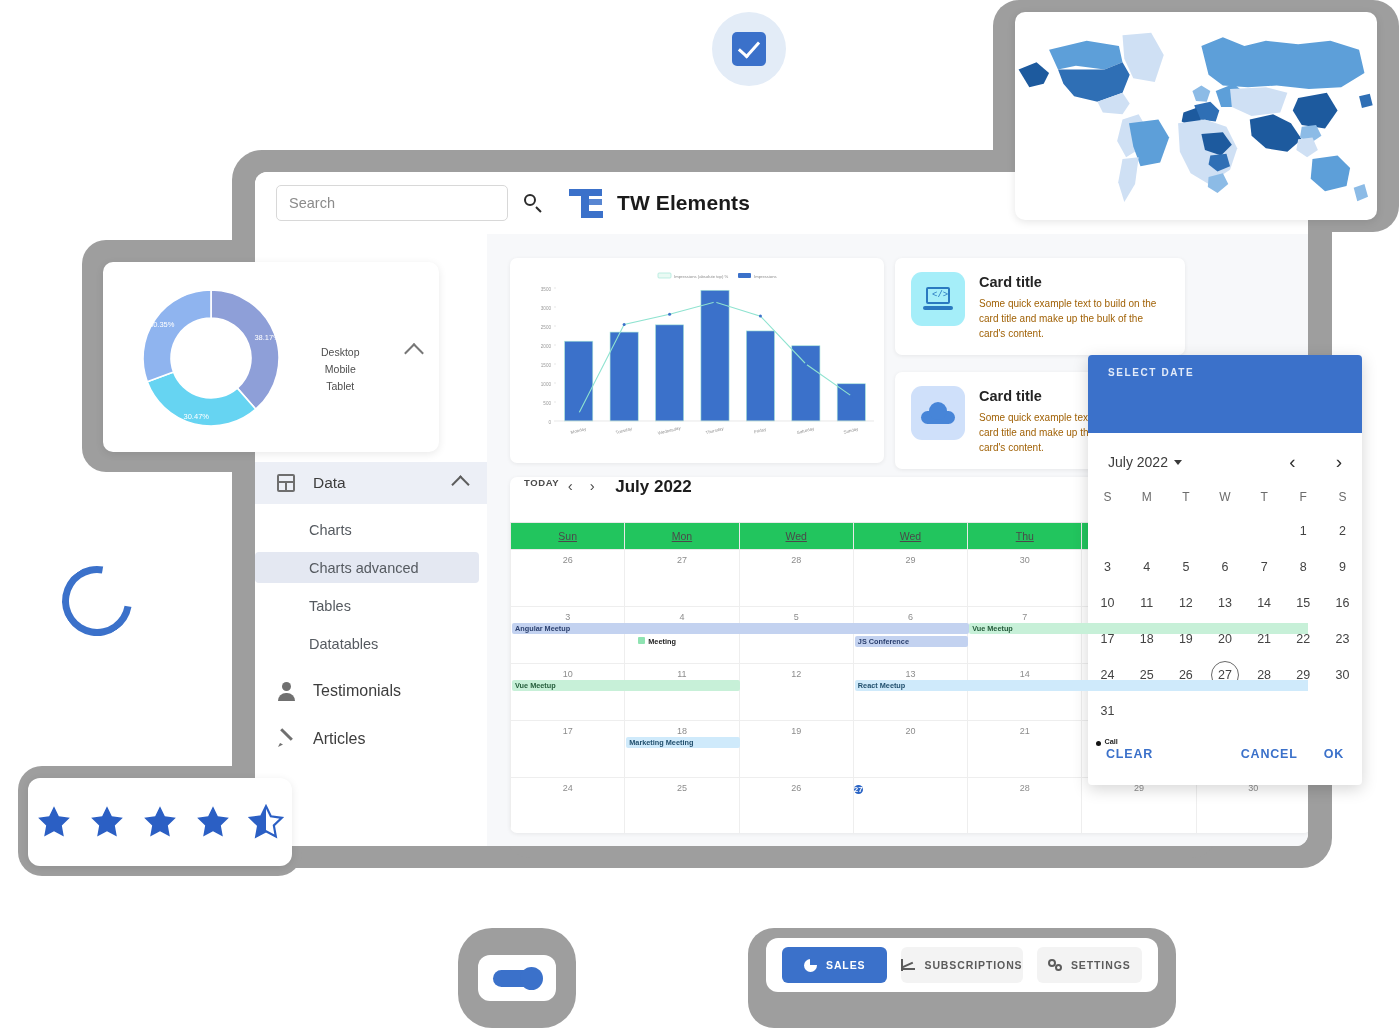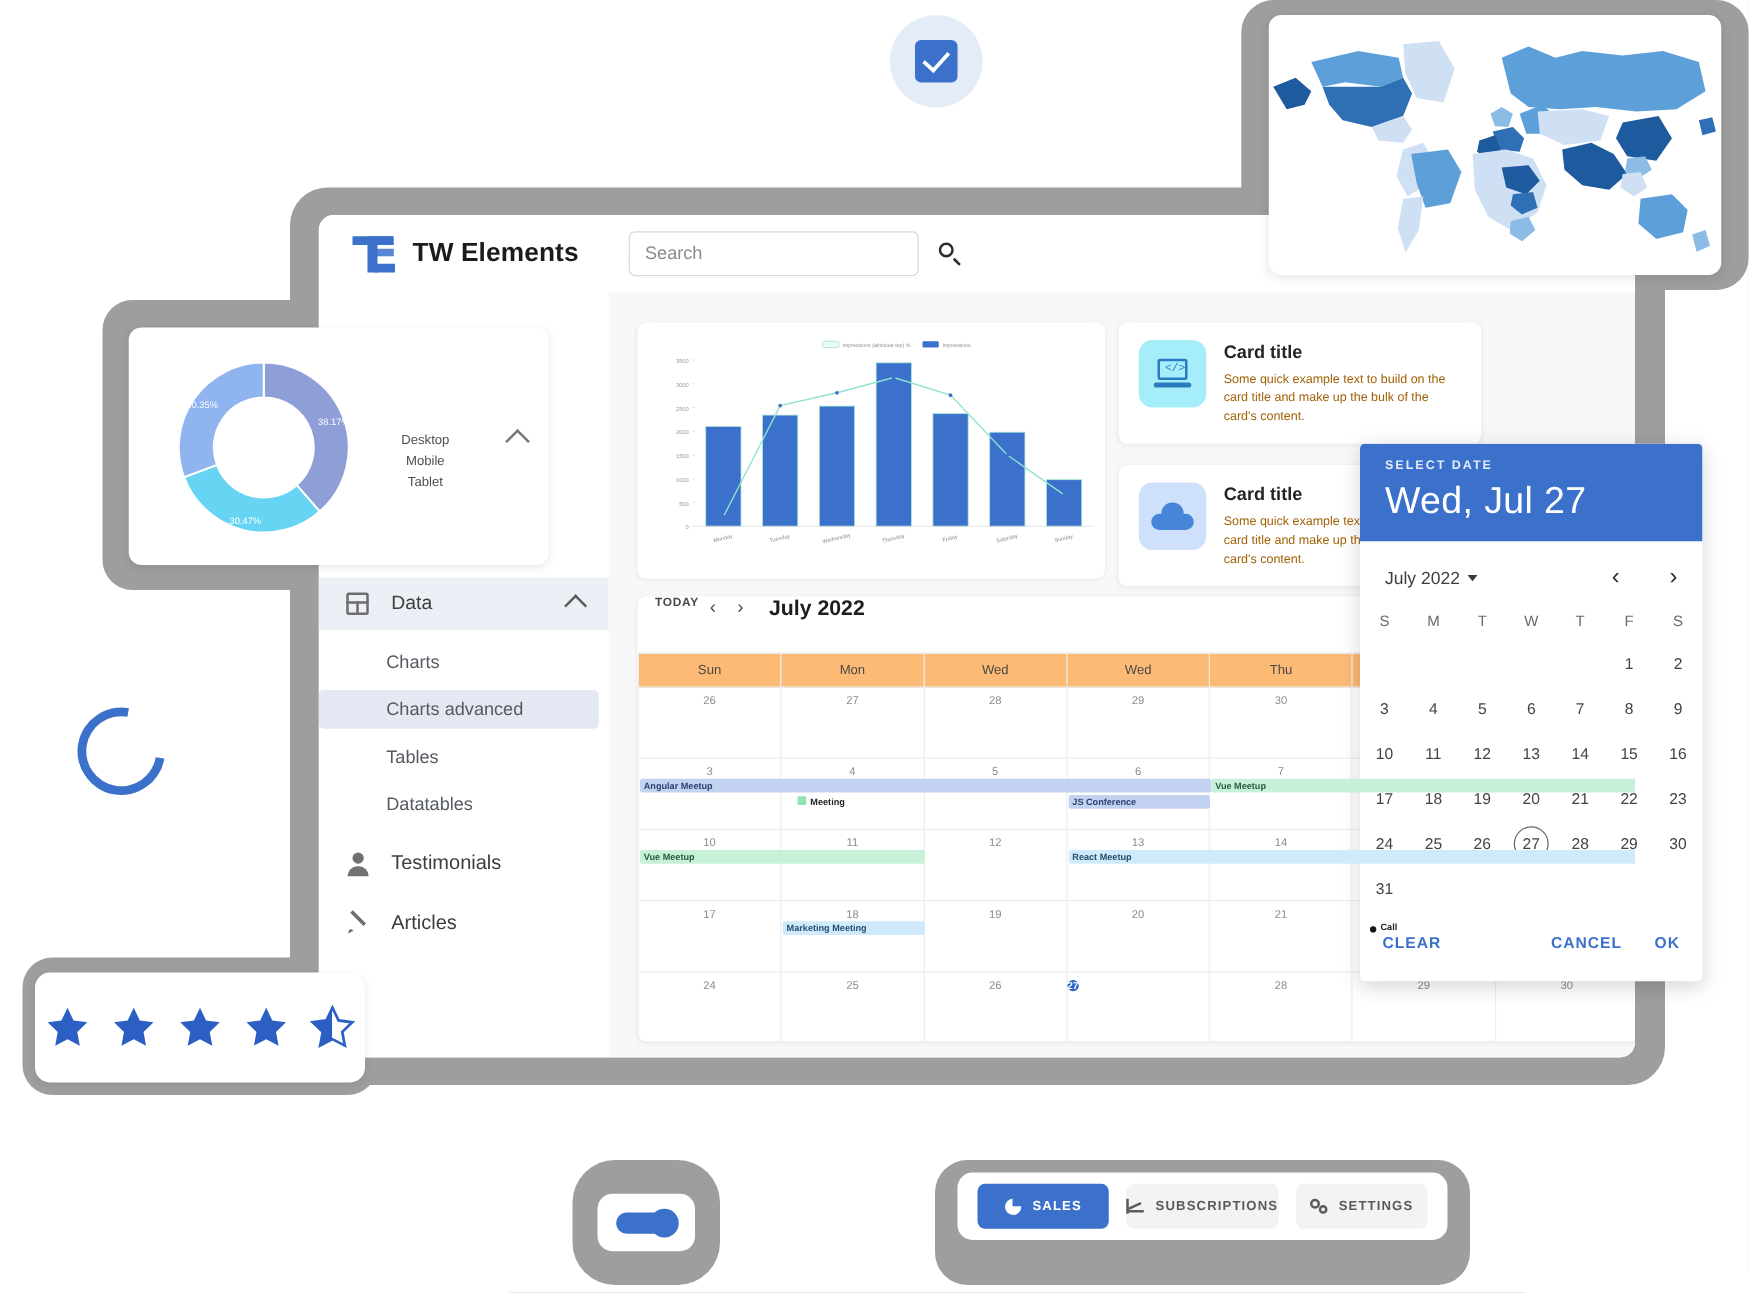--- a/index.html
+++ b/index.html
@@ -111,21 +111,21 @@
   #cal-select { margin-left:auto; width:62px; height:24px; border:1px solid #d6d6d6;
      border-radius:4px; font-size:10.5px; color:#3a3a3a; display:flex; align-items:center;
      justify-content:space-between; padding:0 6px; background:#fff;}
   .tri-down { width:0;height:0;border-left:4px solid transparent;border-right:4px solid transparent;
      border-top:5px solid #3a3a3a;}
   #add-event { margin-left:12px; height:24px; padding:0 12px; background:#3b71ca; color:#fff;
      border:none; border-radius:4px; font-size:8.8px; font-weight:bold; letter-spacing:.5px;
      display:flex;align-items:center; font-family:"Liberation Sans", sans-serif;}
   table.cal { width:100%; border-collapse:collapse; table-layout:fixed; }
   table.cal th { font-size:10.5px; font-weight:normal; color:#4a4a4a; height:24px;
-     border:1px solid #e9e9e9; background:#fdba74; }
+     border:1px solid #e9e9e9; background:#22c55e;text-decoration:underline; }
   table.cal td { border:1px solid #eeeeee; height:56px; vertical-align:top; padding:0;
      position:relative; }
   .daynum { font-size:9px; color:#8c8c8c; text-align:center; display:block; padding-top:5px; }
   .daypill { width:15px;height:15px;border-radius:50%;background:#2a64c5;color:#fff;
      font-size:8px; line-height:15px; text-align:center; margin:3px auto 0; font-weight:bold;}
   .ev { position:absolute; height:11px; font-size:7.3px; font-weight:bold; line-height:11px;
      padding-left:3px; border-radius:2px; white-space:nowrap; overflow:hidden; z-index:3;}
   .ev-blue { background:#c3d2f0; color:#2a3f6e; }
   .ev-green { background:#c7f0d8; color:#245c3a; }
   .ev-cyan { background:#cfeafb; color:#22506e; }
@@ -208,33 +208,33 @@
 
   <div class="plate" style="left:232px;top:150px;width:1100px;height:718px;border-radius:30px;"></div>
   <div class="plate" style="left:82px;top:240px;width:378px;height:232px;border-radius:24px;"></div>
   <div class="plate" style="left:993px;top:0px;width:406px;height:232px;border-radius:26px;"></div>
   <div class="plate" style="left:505px;top:494px;width:712px;height:364px;border-radius:26px;"></div>
   <div class="plate" style="left:18px;top:766px;width:284px;height:110px;border-radius:24px;"></div>
 
   <div class="panel" id="app-window">
 
     <div id="app-topbar">
+      <div id="search-wrap">
+        <input id="search-input" type="text" placeholder="Search" style="">
+        <span class="mag"></span>
+      </div>
       <div id="brand">
         <span class="logo-box">
           <i class="lg1"></i>
             <i class="lg5"></i>
             <i class="lg2"></i>
             <i class="lg3"></i>
             <i class="lg4"></i>
         </span>
         <span id="brand-name">TW Elements</span>
-      </div>
-      <div id="search-wrap">
-        <input id="search-input" type="text" placeholder="Search" style="">
-        <span class="mag"></span>
       </div>
       <button id="login-btn">LOGIN</button>
     </div>
 
     <div id="app-body">
 
       <nav id="sidebar">
         <div style="height:228px;"></div>
 
         <div class="nav-group-head">
@@ -559,21 +559,20 @@
         <path d="M830 400 L900 390 L935 425 L925 475 L865 490 L825 455 Z" fill="#5d9fd9"></path>
         <path d="M945 480 L975 470 L985 505 L955 518 Z" fill="#8cbbe6"></path>
         <path d="M960 225 L990 218 L998 250 L968 258 Z" fill="#2f6fb5"></path>
       </g>
     </svg>
   </div>
 
   <div id="datepicker">
     <div id="dp-head">
       <div id="dp-label">SELECT DATE</div>
-      <div id="dp-date">Wed, Jul 27</div>
     </div>
     <div id="dp-nav">
       <span id="dp-month">
         <span>July 2022</span>
         <span class="tri-down"></span>
       </span>
       <span class="dp-arrows">
         <span class="dp-arrow">‹</span>
         <span class="dp-arrow">›</span>
       </span>

